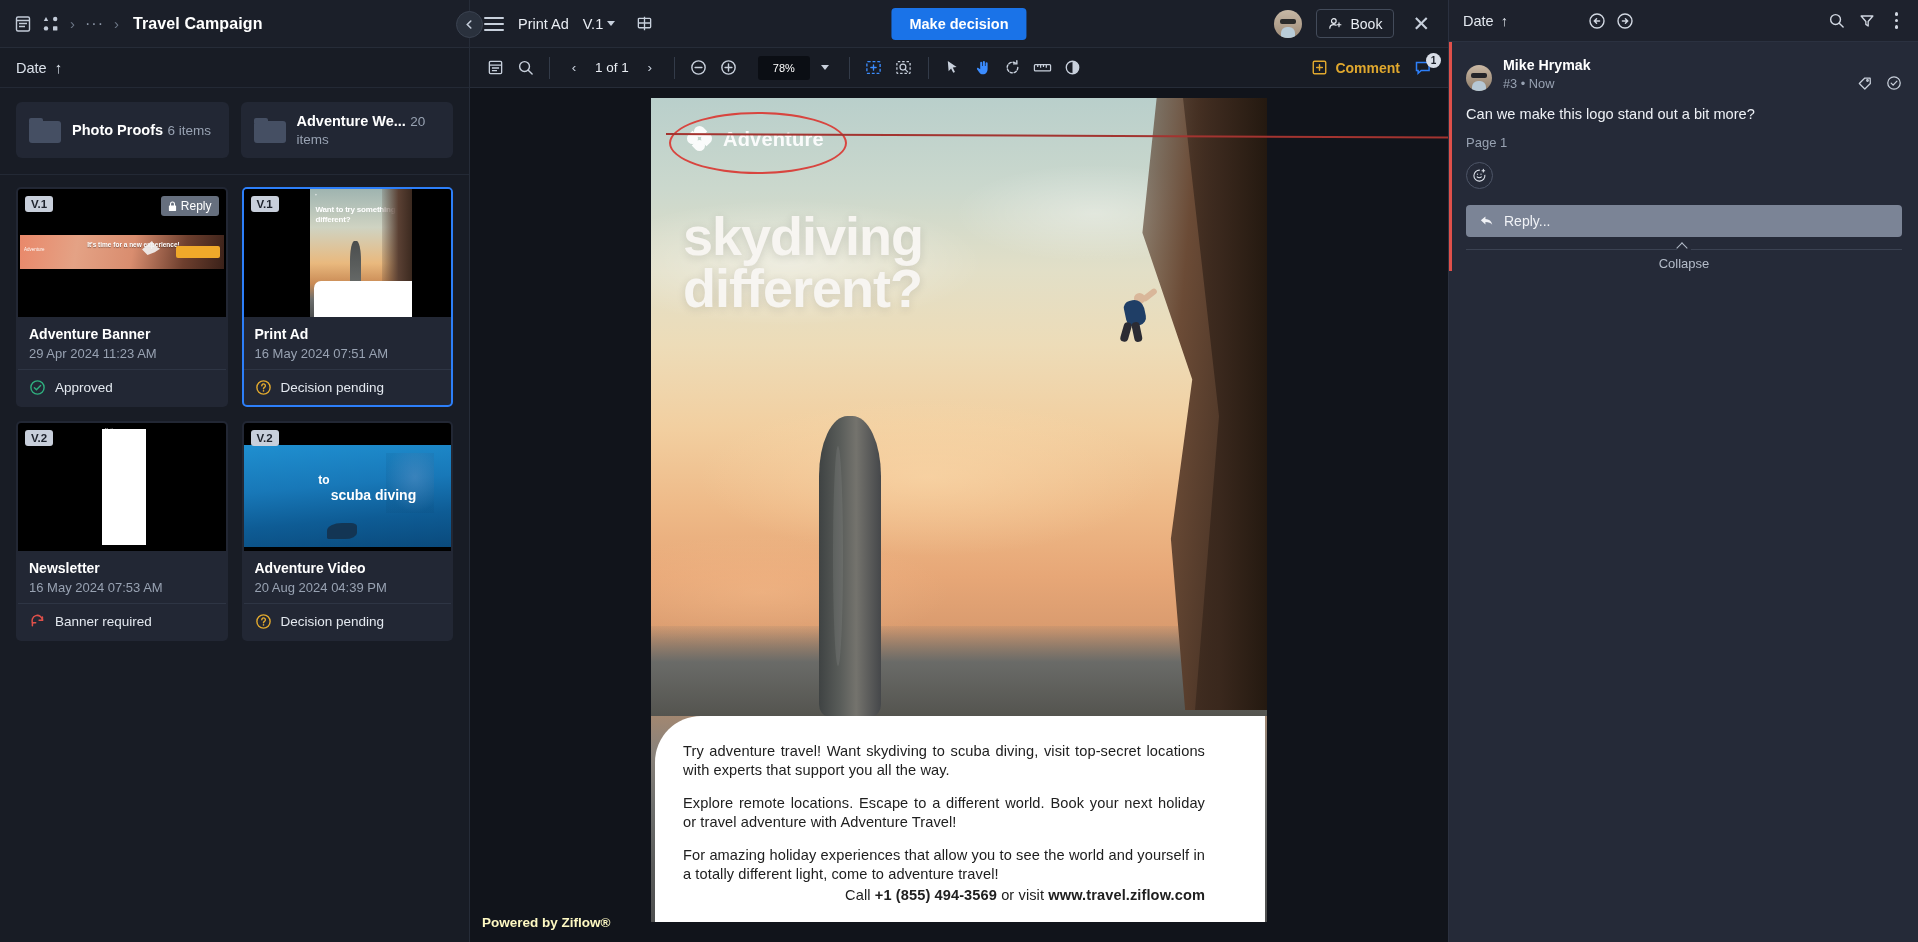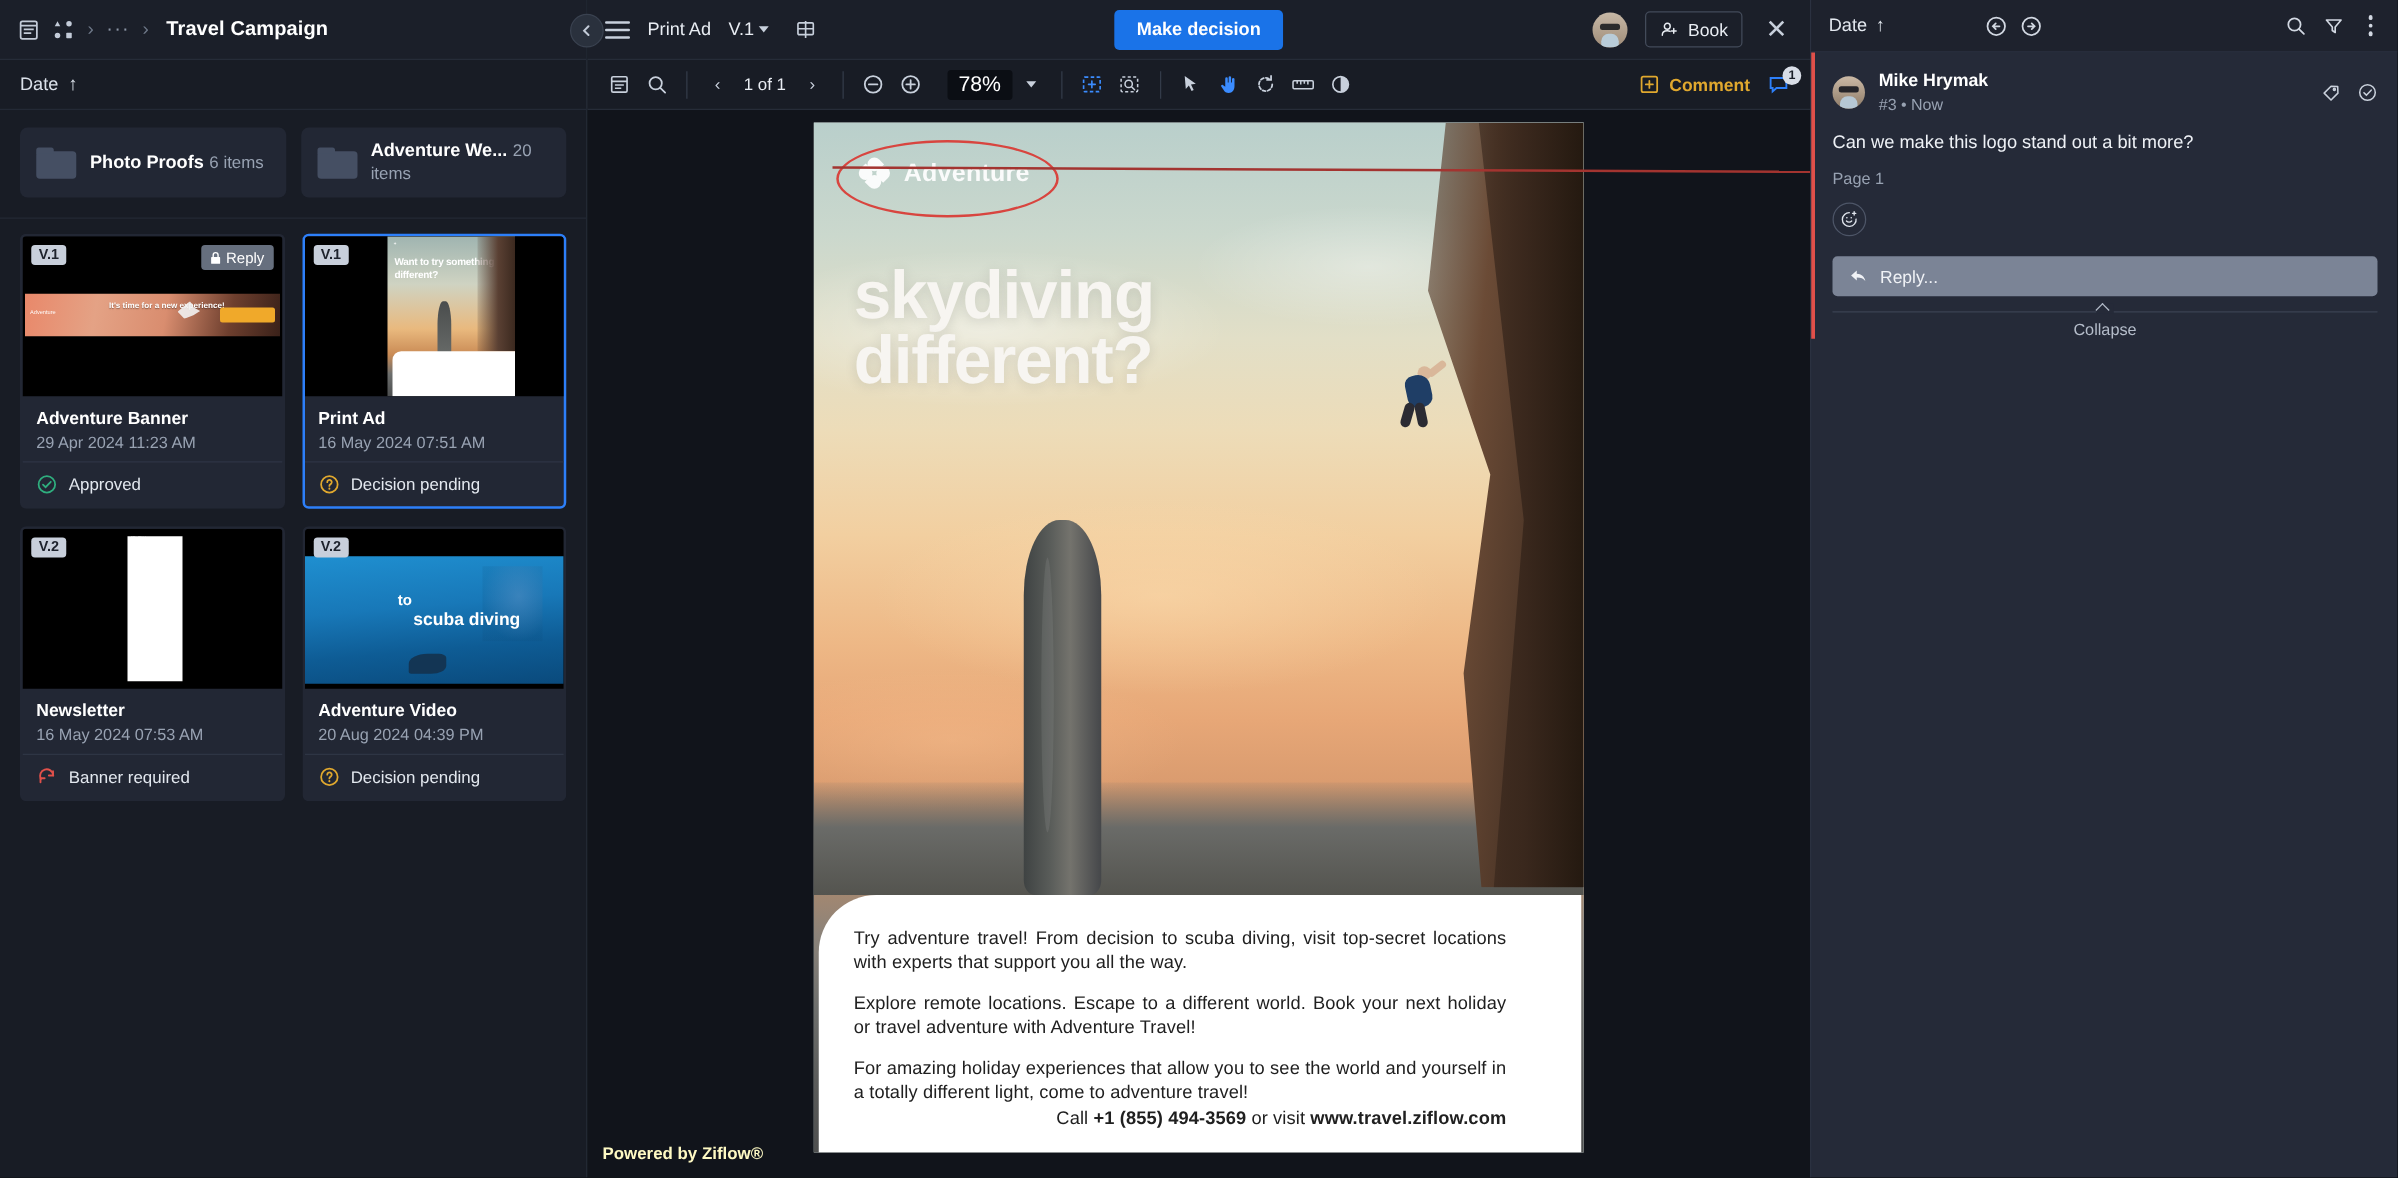--- a/index.html
+++ b/index.html
@@ -128,21 +128,21 @@
   .xclose { font-size: 21px; color: #c8d0dc; cursor: pointer; line-height: 1; padding: 2px 4px; }
 
   .vtools { height: 40px; background: #181c25; display: flex; align-items: center; gap: 0;
             border-bottom: 1px solid #262c38; padding: 0 10px; }
   .tdiv { width: 1px; height: 22px; background: #333b49; margin: 0 9px; }
   .ti { width: 30px; height: 28px; display: flex; align-items: center; justify-content: center;
         color: #c8d0dc; cursor: pointer; border-radius: 3px; }
   .ti.active { color: #3b8cff; }
   .pager { display: flex; align-items: center; gap: 6px; font-size: 13.5px; color: #e9edf3; }
   .zoomval { background: #0b0e14; border-radius: 3px; height: 24px; min-width: 52px; display: flex;
-             align-items: center; justify-content: center; font-size: 17px; color: #fff; padding: 0 8px; cursor: pointer; }
+             align-items: center; justify-content: center; font-size: 11px; color: #fff; padding: 0 8px; cursor: pointer; }
   .commentbar { margin-left: auto; display: flex; align-items: center; gap: 14px; padding-right: 4px; }
   .cmt-btn { display: flex; align-items: center; gap: 7px; color: #e0a82e; font-size: 14px;
              font-weight: 700; cursor: pointer; }
   .cmt-pin { position: relative; color: #2d7ff9; cursor: pointer; }
   .cmt-pin .cnt { position: absolute; top: -6px; right: -7px; min-width: 15px; height: 15px; border-radius: 8px;
        background: #d9dee7; color: #1a1e27; font-size: 10px; font-weight: 700; display: flex;
        align-items: center; justify-content: center; padding: 0 3px; }
 
   .stage { flex: 1 1 auto; position: relative; display: flex; align-items: flex-start; justify-content: center;
            overflow: hidden; background: #11141b; padding-top: 10px; }
@@ -216,21 +216,21 @@
   .cp-head { height: 42px; display: flex; align-items: center; padding: 0 14px; gap: 10px;
              background: #1e222d; border-bottom: 1px solid #2b3140; }
   .cp-sort { font-size: 14.5px; color: #e3e8ef; display: flex; align-items: center; gap: 7px; cursor: pointer; }
   .cp-nav { margin-left: 70px; display: flex; gap: 10px; }
   .cp-right { margin-left: auto; display: flex; align-items: center; gap: 14px; }
   .cp-ic { color: #d2d8e2; cursor: pointer; display: flex; align-items: center; }
   .kebab { display: flex; flex-direction: column; gap: 3px; cursor: pointer; padding: 2px 6px; }
   .kebab i { width: 3.5px; height: 3.5px; border-radius: 50%; background: #d2d8e2; display: block; }
 
   .thread { border-left: 3px solid #e0504a; padding: 14px 16px 0 14px; }
-  .cm-head { display: flex; align-items: center; gap: 11px; }
+  .cm-head { display: flex; align-items: flex-end; gap: 11px; }
   .cm-av { width: 26px; height: 26px; border-radius: 50%; flex: 0 0 26px; overflow: hidden;
            background: linear-gradient(180deg,#cbb9a5,#8d7b68); position: relative; }
   .cm-av::before { content:''; position:absolute; left:5px; top:8px; width:16px; height:5px; border-radius:2px; background:#25252a; }
   .cm-av::after { content:''; position:absolute; left:6px; top:16px; width:14px; height:10px; border-radius:6px 6px 0 0; background:#b6c8d5; }
   .cm-name { font-size: 14.2px; font-weight: 700; color: #fff; }
   .cm-meta { font-size: 12.8px; color: #98a2b2; margin-top: 2px; }
   .cm-actions { margin-left: auto; display: flex; gap: 13px; color: #c9d0db; }
   .cm-text { font-size: 14.6px; color: #eef1f6; margin: 14px 0 0 0; line-height: 19px; }
   .cm-page { font-size: 13px; color: #98a2b2; margin-top: 11px; }
   .emoji-btn { margin-top: 12px; width: 27px; height: 27px; border-radius: 50%; border: 1px solid #4d5costume;
@@ -584,21 +584,21 @@
             </span>
           <span class="logo-txt">Adventure</span>
         </div>
 
         <div class="headline">
           <div>skydiving</div>
           <div>different?</div>
         </div>
 
         <div class="copy">
-          <p>Try adventure travel! From decision to scuba diving, visit top-secret locations with experts that support you all the way.</p>
+          <p>Try adventure travel! Want skydiving to scuba diving, visit top-secret locations with experts that support you all the way.</p>
           <p>Explore remote locations. Escape to a different world. Book your next holiday or travel adventure with Adventure Travel!</p>
           <p style="margin-bottom:2px">
             <span>For amazing holiday experiences that allow you to see the world and yourself in a totally different light, come to adventure travel!</span>
           </p>
           <p style="text-align:right">
             <span>Call </span><b>+1 (855) 494-3569</b><span> or visit </span><b>www.travel.ziflow.com</b>
           </p>
         </div>
 
         <div class="annot-ellipse"></div>

